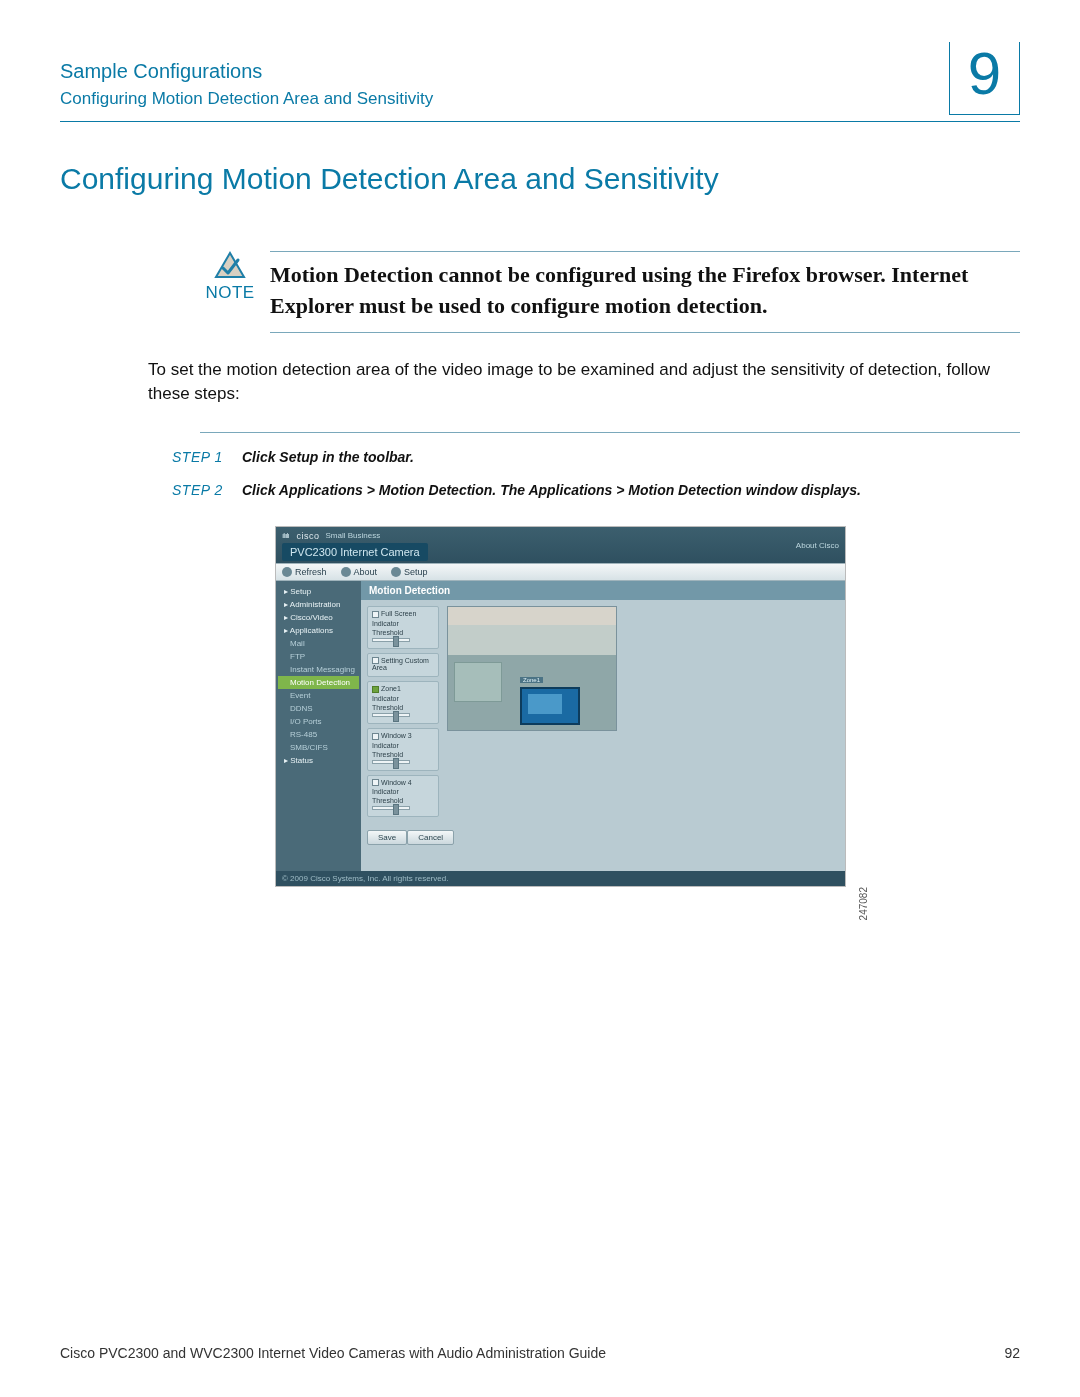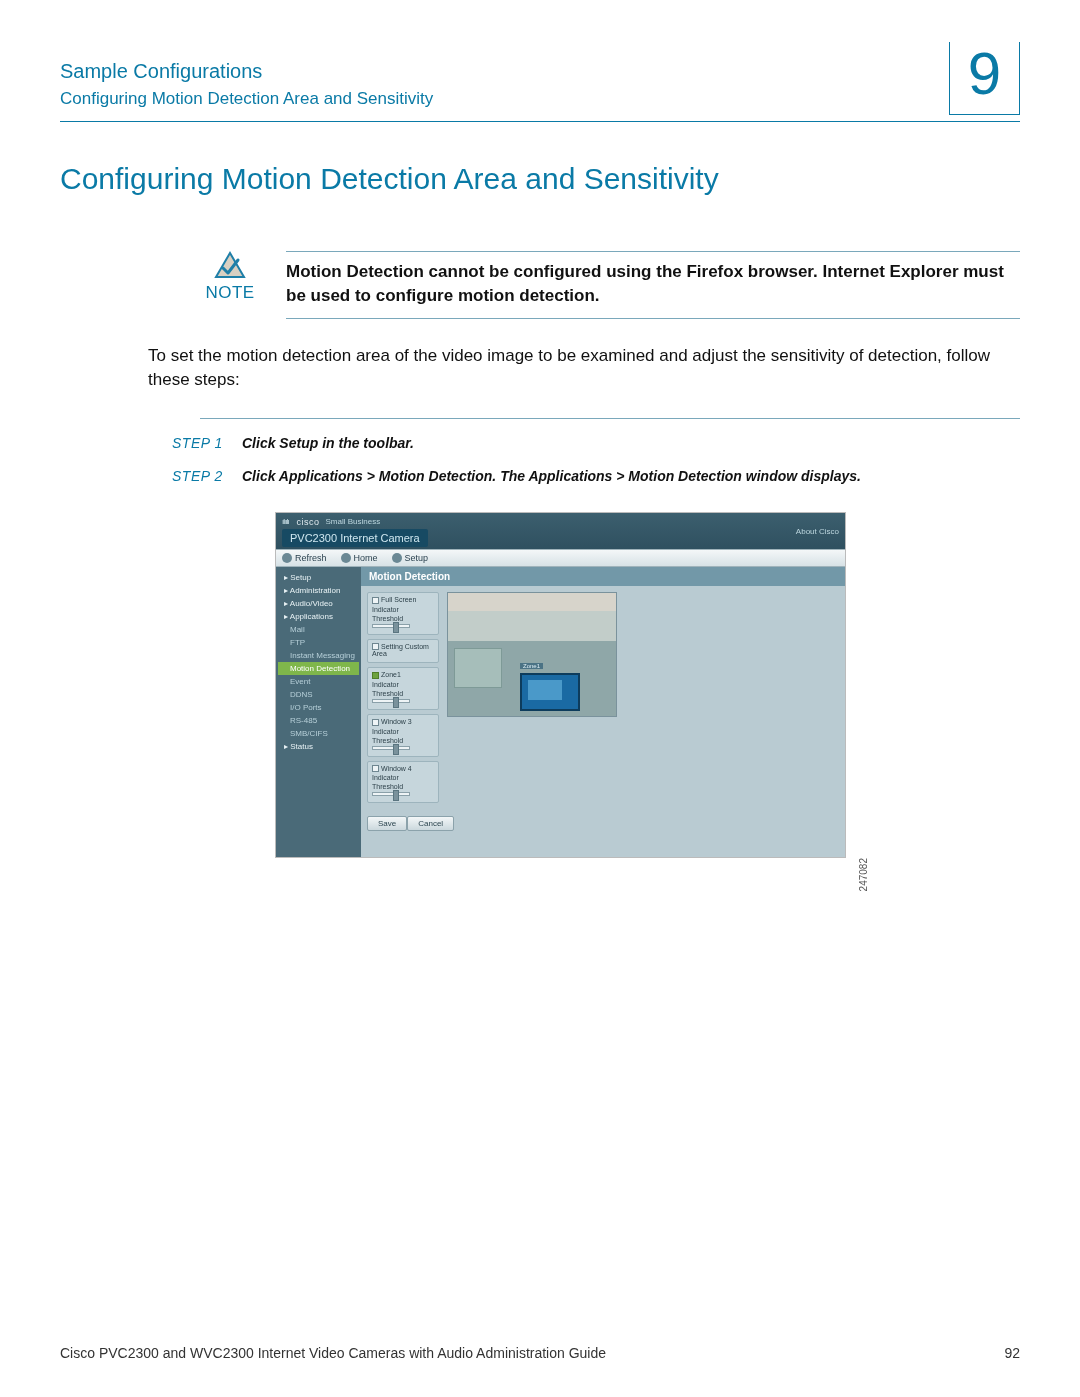--- a/index.html
+++ b/index.html
@@ -70,23 +70,24 @@
     min-width: 60px;
   }
   .note-icon-svg { margin-bottom: 4px; }
   .note-label {
     color: #0a7aa6;
     font-size: 17px;
     letter-spacing: 0.5px;
   }
   .note-right {
     flex: 1;
-    margin-left: 26px;
-    font-size: 17px;
+    margin-left: 10px;
+    font-size: 22px;
     line-height: 1.4;
+    font-family: Liberation Serif, serif;
   }
   .note-right .hr-thin {
     border: none;
     border-top: 1px solid #7aa8bb;
     margin-bottom: 8px;
   }
   .note-right .hr-thin.bottom { margin-top: 10px; margin-bottom: 0; }
   .intro-text {
     margin-left: 88px;
     font-size: 17px;
@@ -346,32 +347,32 @@
         </div>
         <div class="cam-links">About   Cisco</div>
       </div>
       <div class="cam-toolbar">
         <div class="tb-item">
             <span class="tb-ico"></span>
             <span>Refresh</span>
           </div>
         <div class="tb-item">
             <span class="tb-ico"></span>
-            <span>Home</span>
+            <span>About</span>
           </div>
         <div class="tb-item">
             <span class="tb-ico"></span>
             <span>Setup</span>
           </div>
       </div>
       <div class="cam-body">
         <div class="cam-side" id="cam-side">
             <div class="side-item head">▸ Setup</div>
             <div class="side-item head">▸ Administration</div>
-            <div class="side-item head">▸ Audio/Video</div>
+            <div class="side-item head">▸ Cisco/Video</div>
             <div class="side-item head">▸ Applications</div>
             <div class="side-item sub">Mail</div>
             <div class="side-item sub">FTP</div>
             <div class="side-item sub">Instant Messaging</div>
             <div class="side-item sub active">Motion Detection</div>
             <div class="side-item sub">Event</div>
             <div class="side-item sub">DDNS</div>
             <div class="side-item sub">I/O Ports</div>
             <div class="side-item sub">RS-485</div>
             <div class="side-item sub">SMB/CIFS</div>
@@ -413,20 +414,21 @@
               <div class="overlay-label">Zone1</div>
               <div class="monitor"></div>
             </div>
           </div>
           <div class="btn-row">
             <div class="ui-btn">Save</div>
             <div class="ui-btn">Cancel</div>
           </div>
         </div>
       </div>
+      <div class="cam-footer">© 2009 Cisco Systems, Inc. All rights reserved.</div>
     </div>
     <div class="shot-id">247082</div>
   </div>
 
 </div>
 
 <div class="page-footer">
   <span>Cisco PVC2300 and WVC2300 Internet Video Cameras with Audio Administration Guide</span>
   <span>92</span>
 </div>

